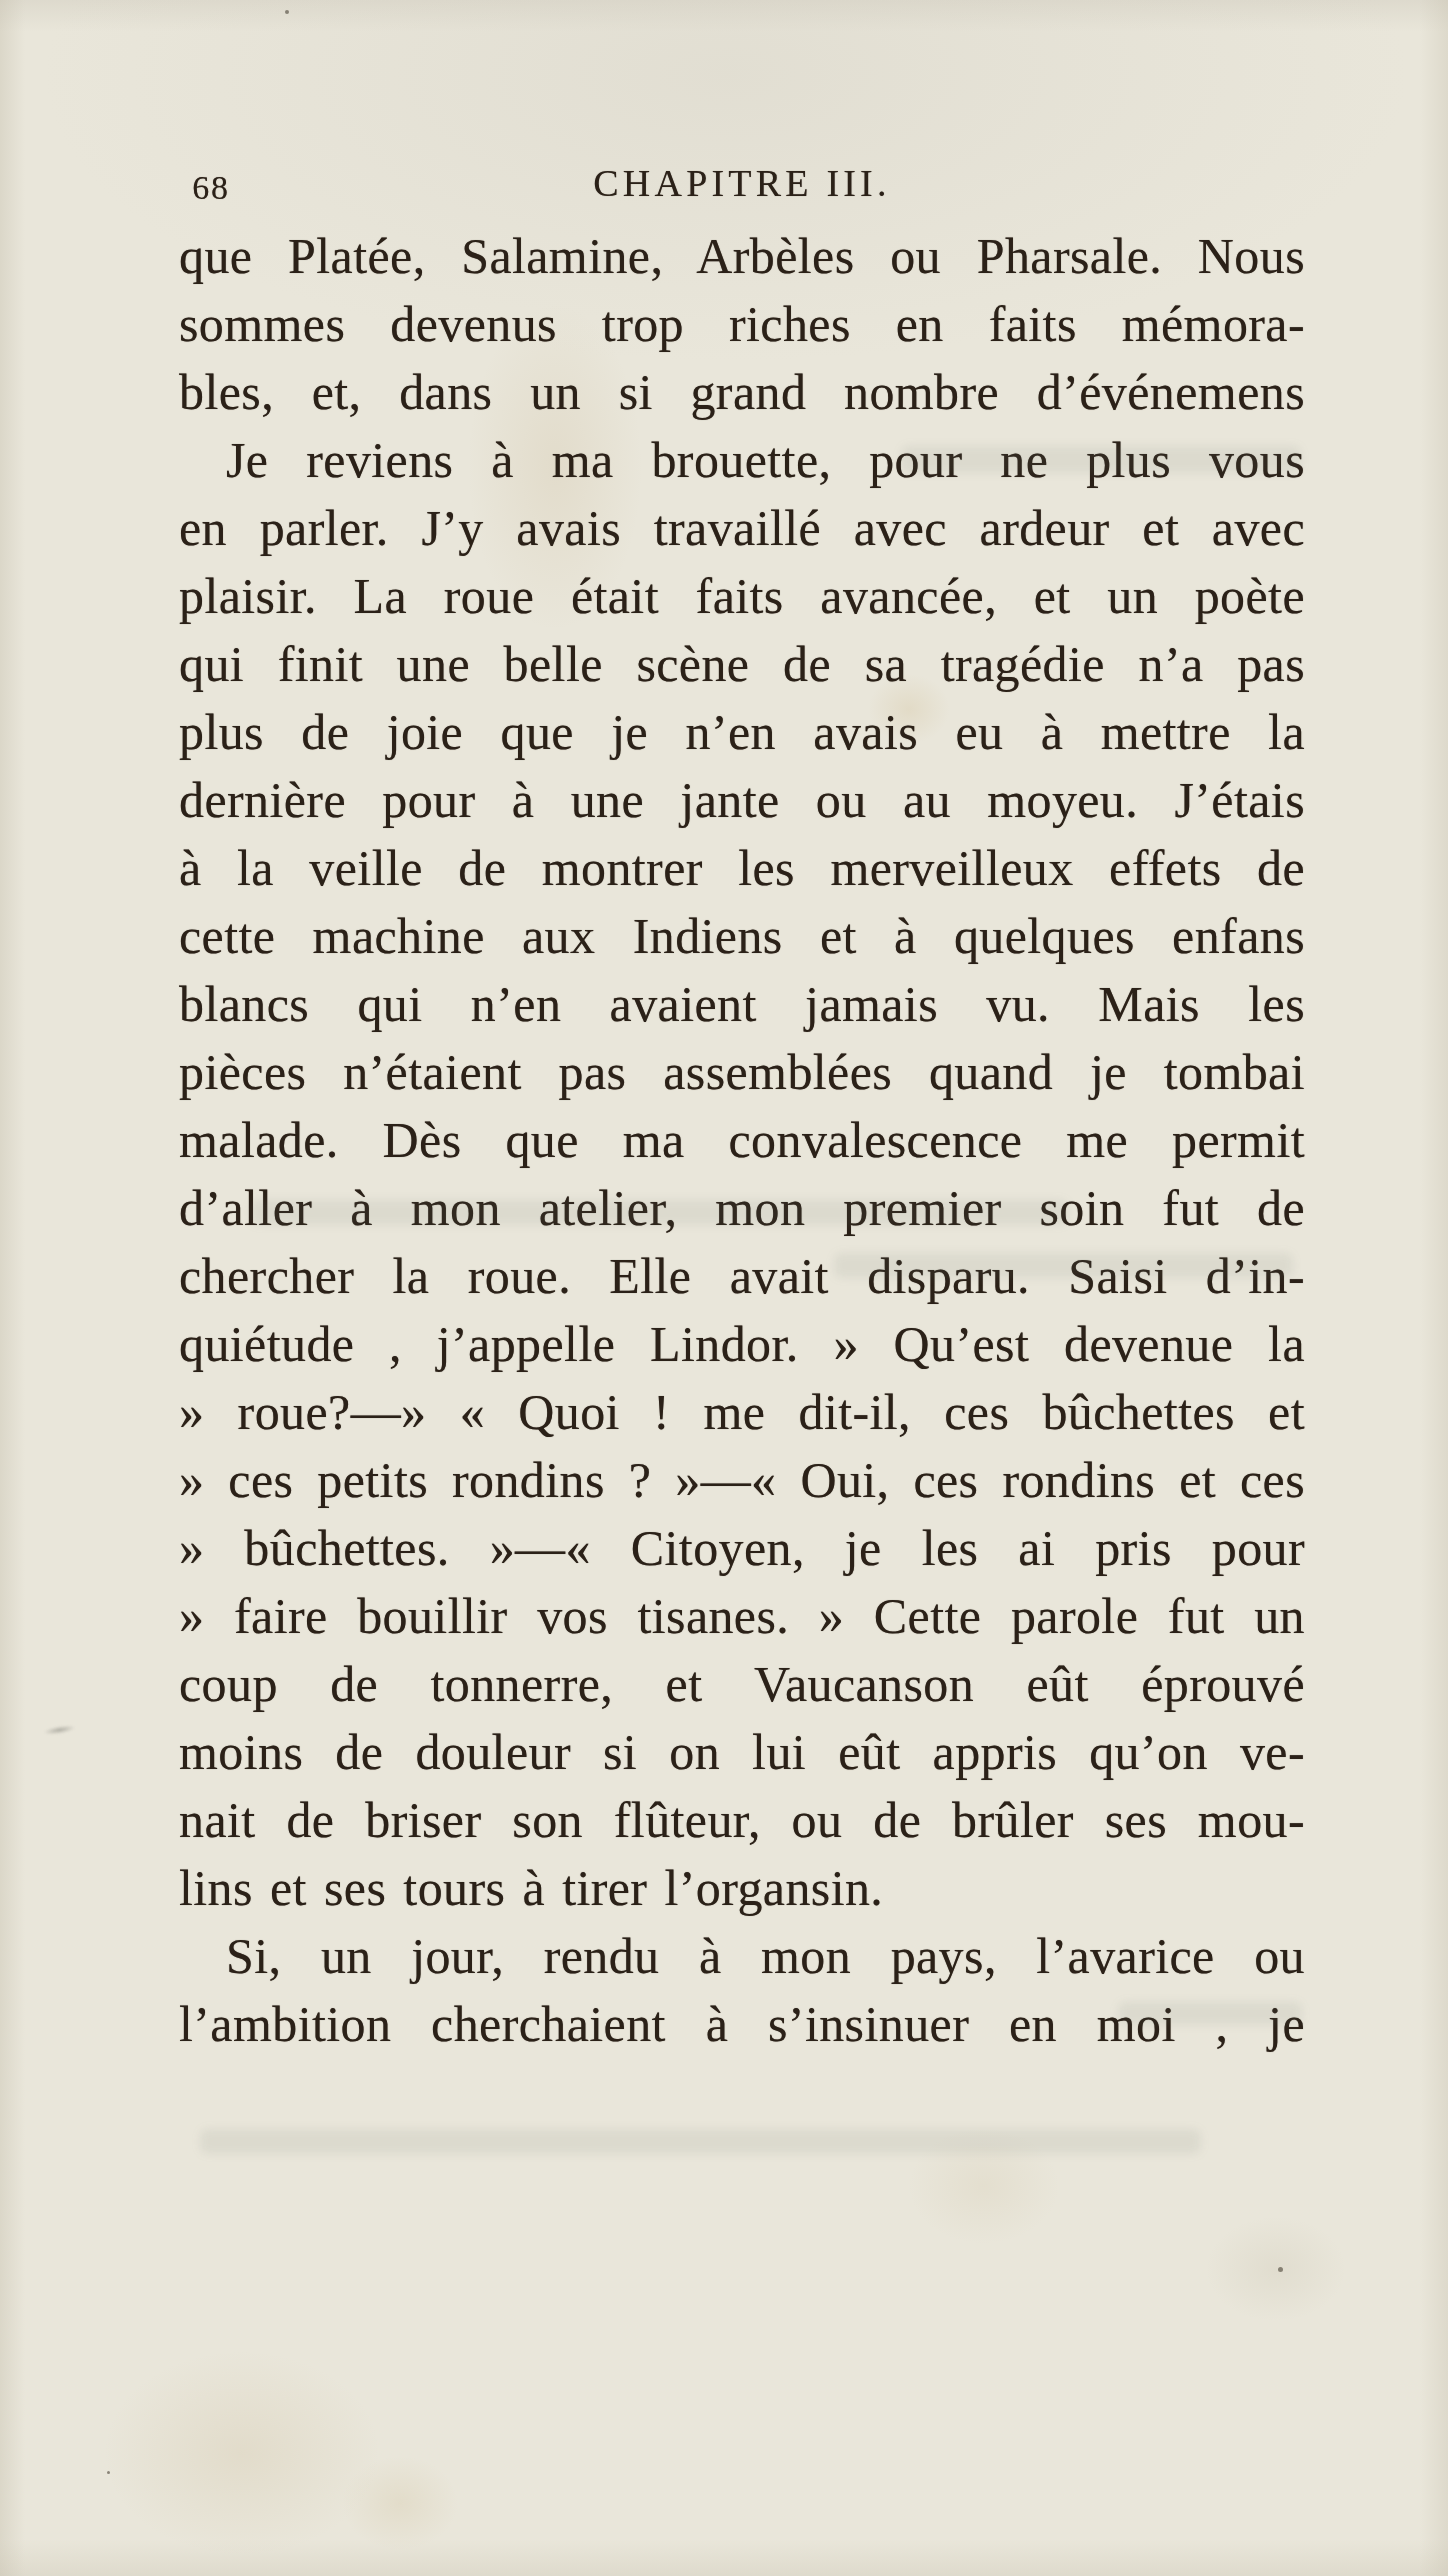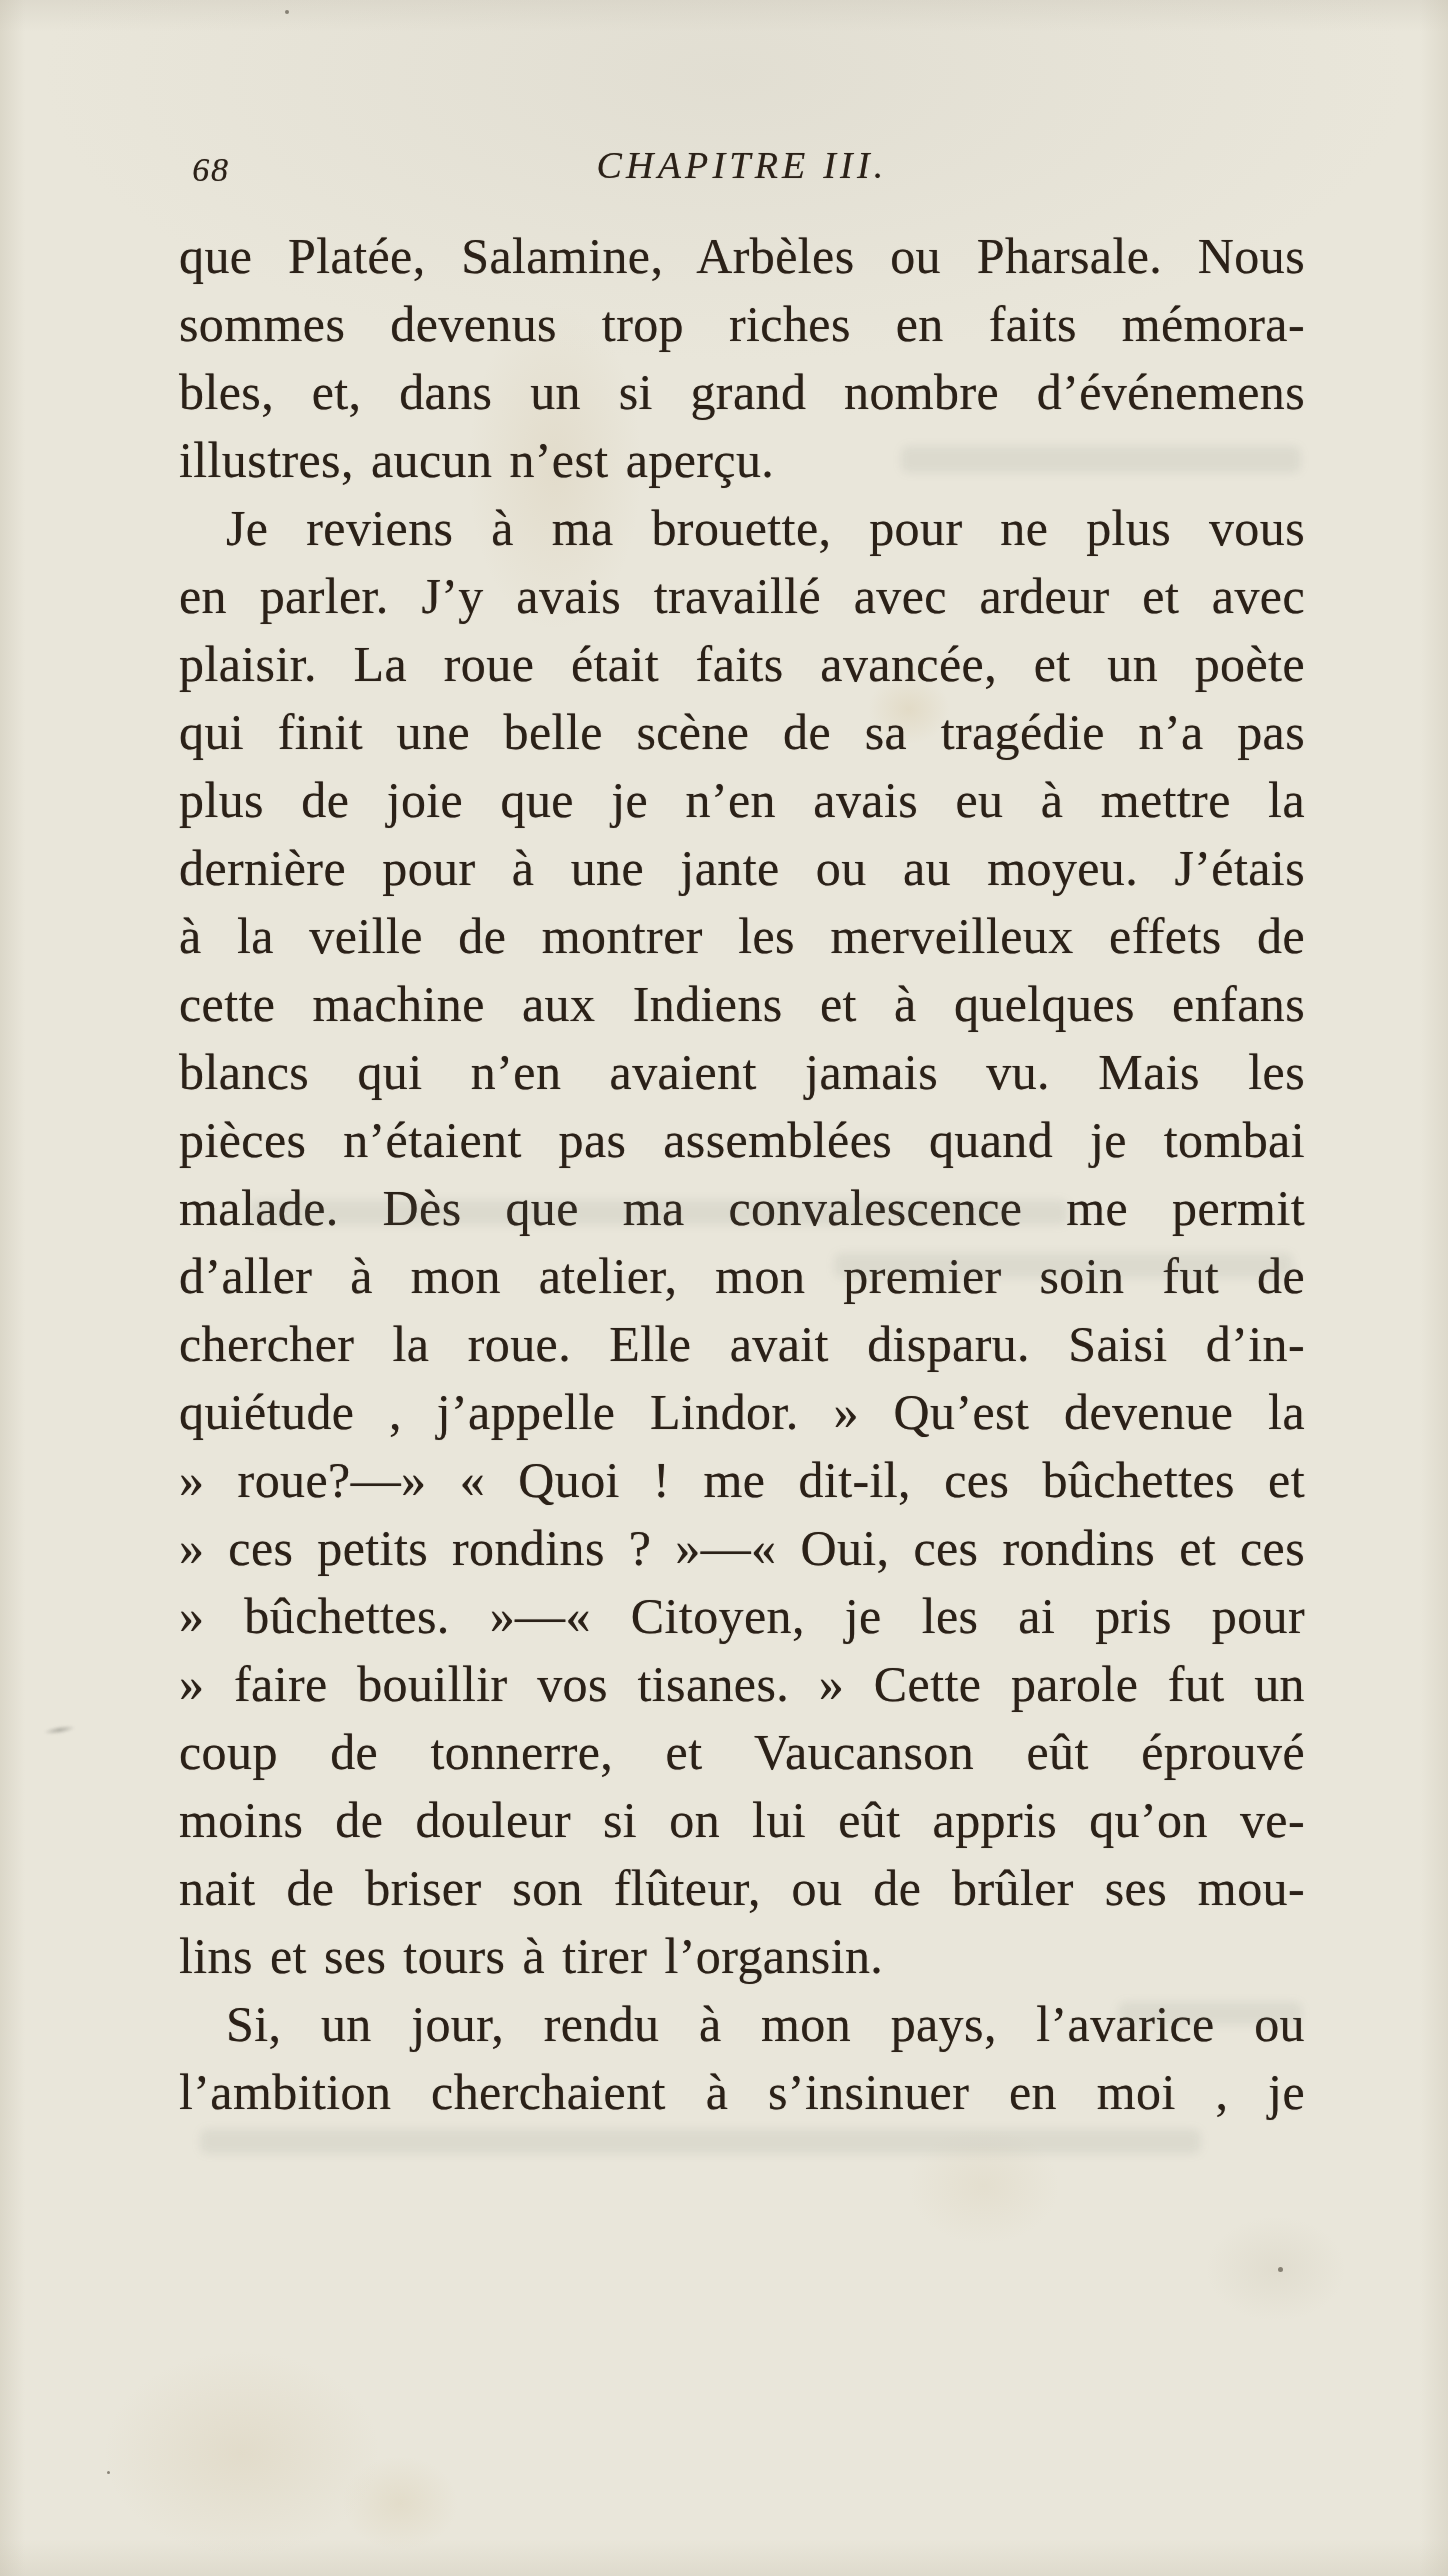--- a/index.html
+++ b/index.html
@@ -19,22 +19,22 @@
       radial-gradient(ellipse 108px 83px at 984px 2186px, rgba(180,158,110,0.10), transparent 70%),
       radial-gradient(ellipse 100px 75px at 1276px 2269px, rgba(150,140,110,0.10), transparent 70%),
       radial-gradient(ellipse 834px 350px at 726px 75px, rgba(208,204,192,0.30), transparent 82%),
       linear-gradient(90deg, rgba(196,190,172,0.38) 0px, transparent 25px),
       linear-gradient(270deg, rgba(196,190,172,0.32) 0px, transparent 28px),
       linear-gradient(0deg, rgba(200,194,176,0.32) 0px, transparent 37px),
       linear-gradient(180deg, rgba(203,198,184,0.38) 0px, transparent 32px);
   }
   .header-row{
     position:absolute;
-    left:179px; top:143px;
-    width:1126px; height:53px;font-style:italic;
+    left:179px; top:161px;
+    width:1126px; height:53px;
   }
   .page-number{
     position:absolute; left:13.3px; top:8.3px;
     font-size:34px; letter-spacing:1.7px;
     text-shadow:0 0 0.8px rgba(43,33,24,0.55);
   }
   .chapter-header{
     display:block; text-align:center;
     font-size:38px; letter-spacing:4.2px;
     text-shadow:0 0 0.8px rgba(43,33,24,0.55);
@@ -85,21 +85,20 @@
 
   <div class="header-row">
     <span class="page-number">68</span>
     <span class="chapter-header">CHAPITRE III.</span>
   </div>
 
   <div class="text-block" id="text-block">
       <div class="line">que Platée, Salamine, Arbèles ou Pharsale. Nous</div>
       <div class="line">sommes devenus trop riches en faits mémora-</div>
       <div class="line">bles, et, dans un si grand nombre d’événemens</div>
-      <div class="line noj">illustres, aucun n’est aperçu.</div>
       <div class="line indent">Je reviens à ma brouette, pour ne plus vous</div>
       <div class="line">en parler. J’y avais travaillé avec ardeur et avec</div>
       <div class="line">plaisir. La roue était faits avancée, et un poète</div>
       <div class="line">qui finit une belle scène de sa tragédie n’a pas</div>
       <div class="line">plus de joie que je n’en avais eu à mettre la</div>
       <div class="line">dernière pour à une jante ou au moyeu. J’étais</div>
       <div class="line">à la veille de montrer les merveilleux effets de</div>
       <div class="line">cette machine aux Indiens et à quelques enfans</div>
       <div class="line">blancs qui n’en avaient jamais vu. Mais les</div>
       <div class="line">pièces n’étaient pas assemblées quand je tombai</div>

